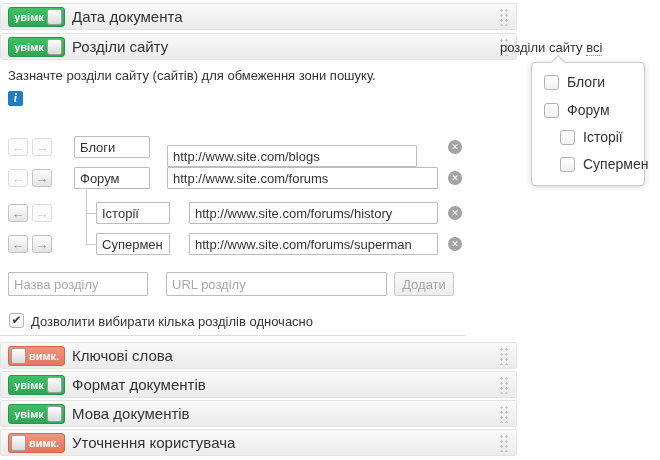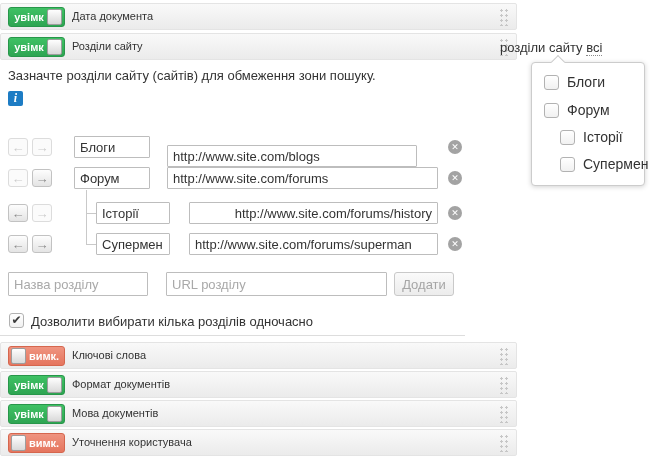--- a/index.html
+++ b/index.html
@@ -4,21 +4,21 @@
 <style>
   html,body{margin:0;padding:0;background:#fff;}
   *{box-sizing:border-box;}
   #app{position:relative;width:660px;height:460px;background:#fff;
        font-family:"Liberation Sans",sans-serif;color:#333;overflow:hidden;}
 
   
   .hbar{position:absolute;left:0;width:517px;height:27px;
         background:linear-gradient(#f9f9f9,#ebebeb);
         border:1px solid #e4e4e4;border-radius:2px;}
-  .htitle{position:absolute;left:71px;top:0;line-height:25px;font-size:11px;color:#333;white-space:nowrap;}
+  .htitle{position:absolute;left:71px;top:0;line-height:25px;font-size:15px;color:#333;white-space:nowrap;}
   .grip{position:absolute;right:7px;top:4px;width:10px;height:18px;
         background-image:radial-gradient(circle,#c6c6c6 1.1px,transparent 1.3px);
         background-size:5px 5px;}
 
   
   .toggle{position:absolute;left:7px;top:3px;width:57px;height:20px;border-radius:3px;
           display:flex;align-items:center;padding:0 2px;cursor:pointer;}
   .toggle .tlabel{flex:1;text-align:center;font-size:11px;font-weight:bold;color:#fff;}
   .toggle .knob{width:15px;height:16px;border-radius:2px;border:1px solid #9d9d9d;
                 background:linear-gradient(#fefefe,#d9d9d9);}
@@ -122,21 +122,21 @@
     <div class="conn" style="left:86px;top:153px;width:10px;height:1px"></div>
     <div class="conn" style="left:86px;top:184px;width:10px;height:1px"></div>
 
     <button class="arr" style="left:8px;top:144px">
         <span>←</span>
       </button>
     <button class="arr dis" style="left:32px;top:144px">
         <span>→</span>
       </button>
     <input class="tin" style="left: 96px; top: 142px; width: 74px;" value="Історії">
-    <input class="tin" style="left: 189px; top: 142px; width: 249px; text-align: right;" value="http://www.site.com/forums/history">
+    <input class="tin" style="left: 189px; top: 142px; width: 249px;" value="http://www.site.com/forums/history">
     <span class="del" style="top:146px">✕</span>
 
     <button class="arr" style="left:8px;top:175px">
         <span>←</span>
       </button>
     <button class="arr" style="left:32px;top:175px">
         <span>→</span>
       </button>
     <input class="tin" style="left: 96px; top: 173px; width: 74px;" value="Супермен">
     <input class="tin" style="left: 189px; top: 173px; width: 249px;" value="http://www.site.com/forums/superman">

